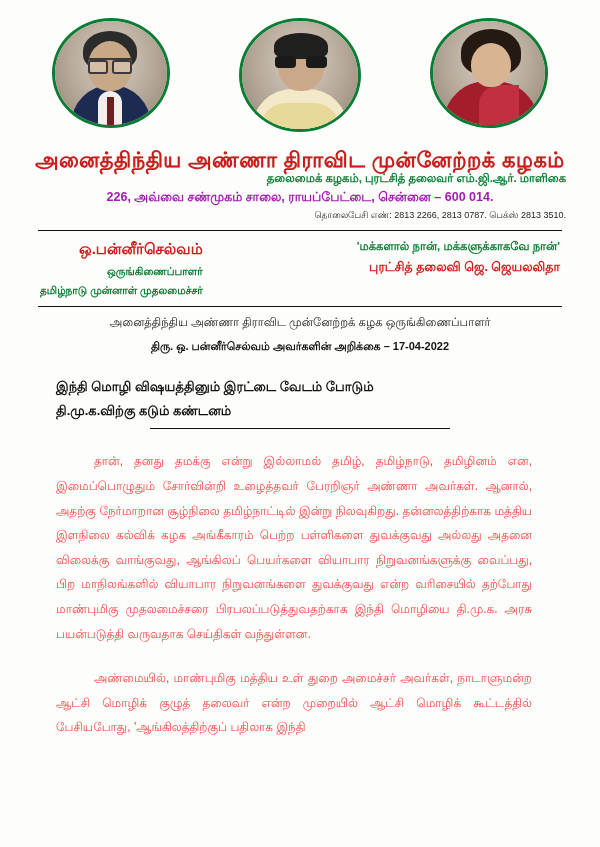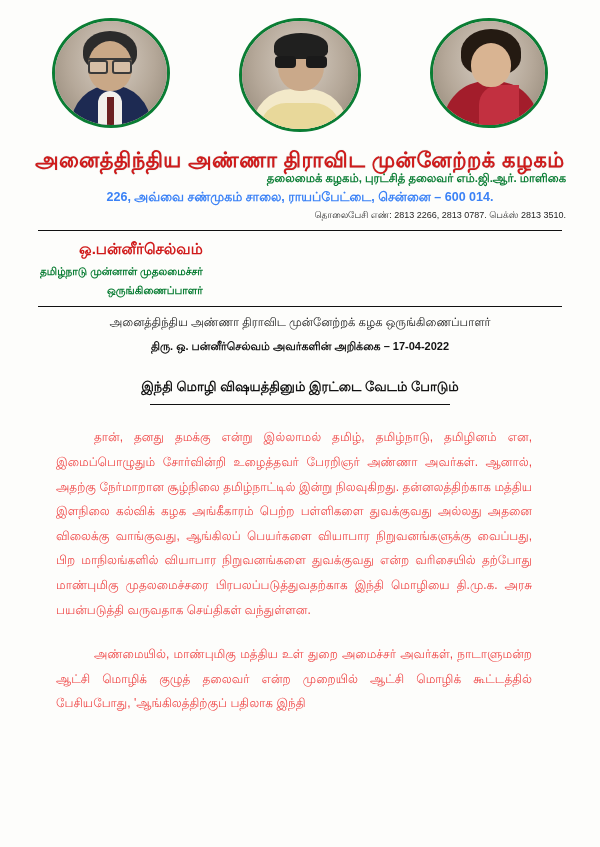--- a/index.html
+++ b/index.html
@@ -138,21 +138,21 @@
   .addr-line-1 {
     text-align: right;
     font-size: 11.5px;
     color: #0a7d34;
     margin-top: 0;
     font-weight: bold;
   }
   .addr-line-2 {
     text-align: center;
     font-size: 12.5px;
-    color: #3b82f6;
+    color: #a21caf;
     margin-top: 4px;
     font-weight: bold;
   }
   .addr-line-3 {
     text-align: right;
     font-size: 9px;
     color: #1f1f1f;
     margin-top: 4px;
     font-weight: normal;
   }
@@ -211,21 +211,21 @@
     line-height: 1.7;
     color: #111;
   }
   .intro .strong {
     font-weight: bold;
     font-size: 11px;
     display: block;
     margin-top: 4px;
   }
   .headline {
-    text-align: center;
+    text-align: left;
     font-weight: bold;
     font-size: 13px;
     margin-top: 20px;
     line-height: 1.85;
   }
   .headline .l2 { display: block; }
   .head-rule {
     width: 300px;
     margin: 5px auto 0 auto;
     border: 0;
@@ -277,35 +277,40 @@
   <div class="party-title">அனைத்திந்திய அண்ணா திராவிட முன்னேற்றக் கழகம்</div>
   <div class="addr-line-1">தலைமைக் கழகம், புரட்சித் தலைவர் எம்.ஜி.ஆர். மாளிகை</div>
   <div class="addr-line-2">226, அவ்வை சண்முகம் சாலை, ராயப்பேட்டை, சென்னை – 600 014.</div>
   <div class="addr-line-3">தொலைபேசி எண்: 2813 2266, 2813 0787. பெக்ஸ் 2813 3510.</div>
 
   <hr class="rule">
 
   <div class="band">
     <div class="band-left">
       <div class="name-red">ஒ.பன்னீர்செல்வம்</div>
+      <div class="sub-green">ஒருங்கிணைப்பாளர்</div>
       <div class="sub-green">தமிழ்நாடு முன்னாள் முதலமைச்சர்</div>
-      <div class="sub-green">ஒருங்கிணைப்பாளர்</div>
+    </div>
+    <div class="band-right">
+      <div class="slogan">'மக்களால் நான், மக்களுக்காகவே நான்'</div>
+      <div class="slogan-name">புரட்சித் தலைவி ஜெ. ஜெயலலிதா</div>
     </div>
   </div>
 
   <hr class="rule2">
 
   <div class="body-wrap">
     <div class="intro">
       <span>அனைத்திந்திய அண்ணா திராவிட முன்னேற்றக் கழக ஒருங்கிணைப்பாளர்</span>
       <span class="strong">திரு. ஒ. பன்னீர்செல்வம் அவர்களின் அறிக்கை – 17-04-2022</span>
     </div>
 
     <div class="headline">
       <span>இந்தி மொழி விஷயத்தினும் இரட்டை வேடம் போடும்</span>
+      <span class="l2">தி.மு.க.விற்கு கடும் கண்டனம்</span>
     </div>
     <hr class="head-rule">
 
     <p class="para">தான், தனது தமக்கு என்று இல்லாமல் தமிழ், தமிழ்நாடு, தமிழினம் என, இமைப்பொழுதும் சோர்வின்றி உழைத்தவர் பேரறிஞர் அண்ணா அவர்கள். ஆனால், அதற்கு நேர்மாறான சூழ்நிலை தமிழ்நாட்டில் இன்று நிலவுகிறது. தன்னலத்திற்காக மத்திய இளநிலை கல்விக் கழக அங்கீகாரம் பெற்ற பள்ளிகளை துவக்குவது அல்லது அதனை விலைக்கு வாங்குவது, ஆங்கிலப் பெயர்களை வியாபார நிறுவனங்களுக்கு வைப்பது, பிற மாநிலங்களில் வியாபார நிறுவனங்களை துவக்குவது என்ற வரிசையில் தற்போது மாண்புமிகு முதலமைச்சரை பிரபலப்படுத்துவதற்காக இந்தி மொழியை தி.மு.க. அரசு பயன்படுத்தி வருவதாக செய்திகள் வந்துள்ளன.</p>
     <p class="para">அண்மையில், மாண்புமிகு மத்திய உள் துறை அமைச்சர் அவர்கள், நாடாளுமன்ற ஆட்சி மொழிக் குழுத் தலைவர் என்ற முறையில் ஆட்சி மொழிக் கூட்டத்தில் பேசியபோது, 'ஆங்கிலத்திற்குப் பதிலாக இந்தி</p>
   </div>
 
 </div>
 
 </body></html>

